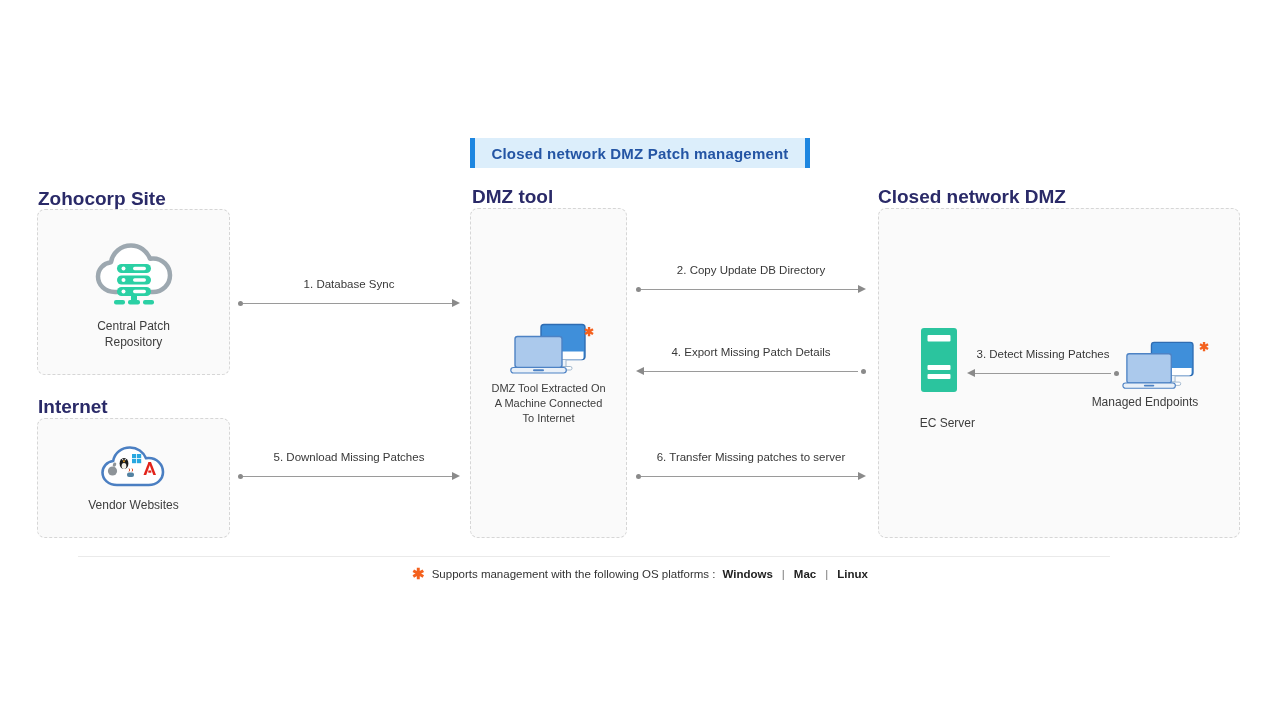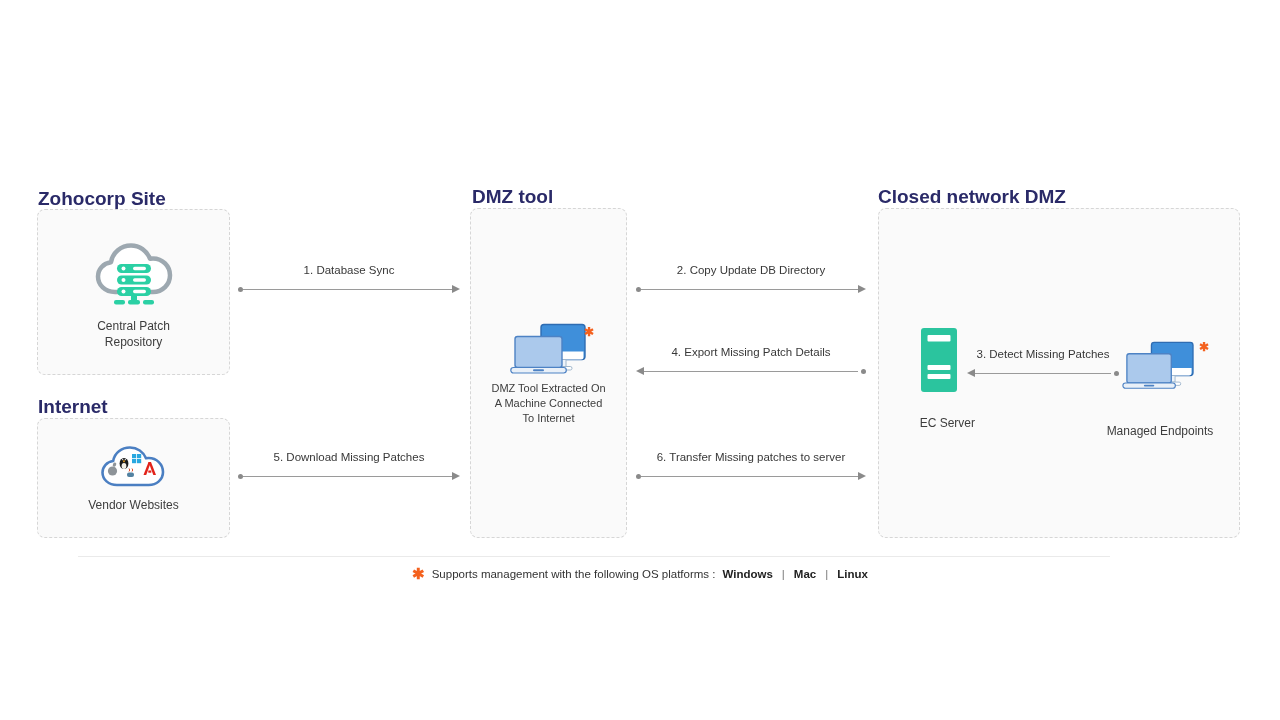--- a/index.html
+++ b/index.html
@@ -28,21 +28,21 @@
   .box-inet   { left:37px;  top:418px; width:193px; height:120px; }
   .box-dmz    { left:470px; top:208px; width:157px; height:330px; }
   .box-closed { left:878px; top:208px; width:362px; height:330px; }
 
   .node-label { position:absolute; color:#3d3d3d; font-size:12px; text-align:center; line-height:1.35; }
   .lbl-repo { left:50%; top:108px; width:110px; transform:translateX(-50%); }
   .lbl-vendor { left:50%; top:78px; width:140px; transform:translateX(-50%); }
   .lbl-dmztool { left:50%; top:172px; width:150px; transform:translateX(-50%); font-size:11px; }
   .lbl-dmztool span { display:block; }
   .lbl-ec { left:24px; top:206px; width:72px;text-align:right; }
-  .lbl-mep { left:210px; top:185px; width:142px;margin-top:29px; }
+  .lbl-mep { left:195px; top:185px; width:142px; }
 
   .icon { position:absolute; }
   .ic-cloudserver { left:50%; top:28px; transform:translateX(-50%); }
   .ic-vendorcloud { left:50%; top:22px; transform:translateX(-50%); }
   .ic-dmzmachine  { left:50%; top:114px; transform:translateX(-50%); }
   .ic-ecserver    { left:41px; top:118px; }
   .ic-endpoints   { left:243px; top:132px; }
 
   .asterisk { position:absolute; color:#f4611e; font-size:12px; font-weight:bold; }
   .ast-dmz { left:113px; top:116px; }
@@ -53,21 +53,21 @@
   .flow-label { color:#383838; font-size:11.5px; line-height:15px; white-space:nowrap; }
   .arrow { position:relative; height:9px; margin-top:7px; }
   .arrow .line { position:absolute; left:5px; right:8px; top:4px; height:1px; background:#9a9a9a; }
   .arrow .dot  { position:absolute; top:2px; width:5px; height:5px; border-radius:50%; background:#8a8a8a; }
   .arrow .head { position:absolute; top:0; width:0; height:0;
                  border-top:4.5px solid transparent; border-bottom:4.5px solid transparent; }
   .dir-right .dot { left:0; }
   .dir-right .head { right:0; border-left:8px solid #8a8a8a; }
   .dir-left .dot { right:0; }
   .dir-left .head { left:0; border-right:8px solid #8a8a8a; }
-  .flow1 { left:238px; top:263px; width:222px; }
+  .flow1 { left:238px; top:277px; width:222px; }
   .flow2 { left:636px; top:263px; width:230px; }
   .flow4 { left:636px; top:345px; width:230px; }
   .flow5 { left:238px; top:450px; width:222px; }
   .flow6 { left:636px; top:450px; width:230px; }
   .flow3 { left:88px; top:138px; width:152px; }   
   .flow3 .flow-label { font-size:11.5px; }
 
   
   .separator { position:absolute; left:78px; top:556px; width:1032px; height:1px; background:#eaeaea; }
   .footnote { position:absolute; left:50%; top:566px; transform:translateX(-50%);
@@ -75,20 +75,25 @@
   .footnote .fn-ast { color:#f4611e; font-size:15px; font-weight:bold; line-height:1; }
   .footnote .fn-text { color:#333; font-size:11.5px; }
   .footnote .fn-os { color:#222; font-size:11.5px; font-weight:bold; }
   .footnote .fn-sep { color:#777; font-size:11.5px; padding:0 2px; }
 </style>
 </head>
 <body>
 
 <div class="canvas">
 
+  <div class="banner">
+    <span class="banner-edge left"></span>
+    <span class="banner-title">Closed network DMZ Patch management</span>
+    <span class="banner-edge right"></span>
+  </div>
 
   <div class="section-title st-zoho">Zohocorp Site</div>
   <div class="section-title st-inet">Internet</div>
   <div class="section-title st-dmz">DMZ tool</div>
   <div class="section-title st-closed">Closed network DMZ</div>
 
   <div class="dashed-box box-inet">
     <svg class="icon ic-vendorcloud" width="72" height="50" viewBox="0 0 72 50">
       <path d="M19 44 C10.5 44 4.5 38.5 4.5 31.5 C4.5 25.5 9 20.8 15.2 20 C16.5 12 23.5 6.5 32 6.5 C39.2 6.5 45.5 10.8 48 17.3 C48.9 17.1 49.8 17 50.7 17 C58.6 17 65 23.2 65 31 C65 38.6 58.6 44 50.7 44 Z" fill="#ffffff" stroke="#4b7fc2" stroke-width="2.6" stroke-linejoin="round"></path>
       <g>

